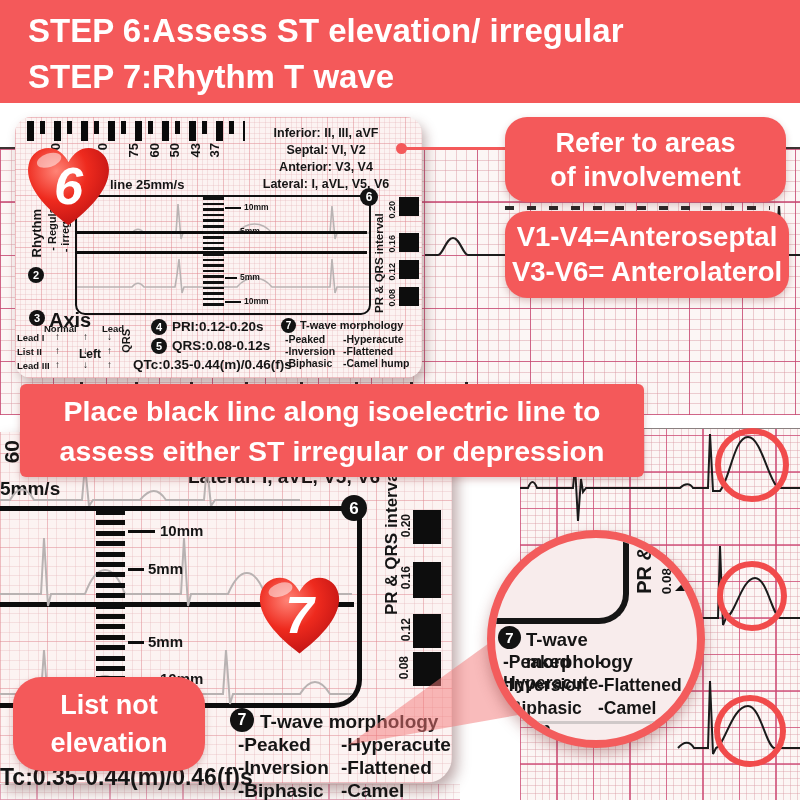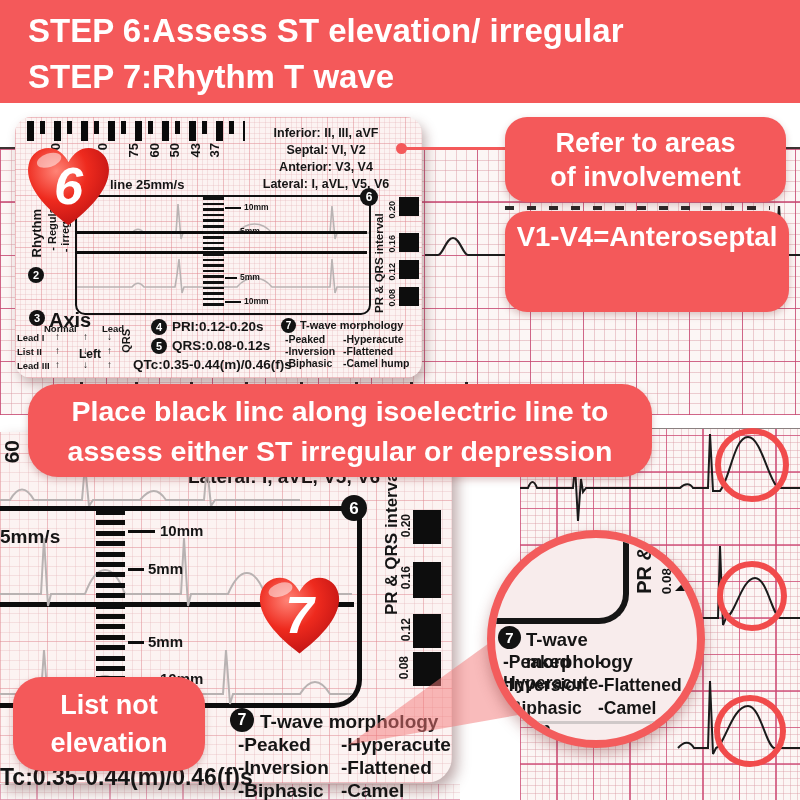--- a/index.html
+++ b/index.html
@@ -174,28 +174,29 @@
       <path d="M50,92 C18,68 5,46 9,29 C12,14 30,7 42,17 C47,21 50,27 50,27 C50,27 53,21 58,17 C70,7 88,14 91,29 C95,46 82,68 50,92 Z" fill="url(#hg6)"></path>
       <ellipse cx="30" cy="25" rx="13" ry="7" fill="#fff" opacity=".5" transform="rotate(-18 30 25)"></ellipse>
       <text x="50" y="70" text-anchor="middle" font-size="54" font-weight="bold" font-style="italic" fill="#ffffff">6</text>
     </svg>
   </div>
 
   <div class="abs coral rbox" style="left:505px;top:117px;width:281px;height:85px;z-index:5;font-size:27px;line-height:34px;padding-top:9px;box-sizing:border-box;">
     <div>Refer to areas</div>
     <div>of involvement</div>
   </div>
-  <div class="abs coral rbox" style="left:505px;top:211px;width:284px;height:101px;z-index:5;font-size:27.5px;line-height:35px;padding-top:8px;box-sizing:border-box;">
+  <div class="abs coral rbox" style="left:505px;top:211px;width:284px;height:87px;z-index:5;font-size:27.5px;line-height:35px;padding-top:8px;box-sizing:border-box;">
     <div>V1-V4=Anteroseptal</div>
+    <div>V3-V6= Anterolaterol</div>
   </div>
 
   <div class="abs cardbg-big" style="left:0;top:432px;width:452px;height:351px;border-radius:0 20px 26px 0;z-index:2;
               box-shadow:5px 7px 14px rgba(90,40,40,.4);">
     <span class="abs vt dark-txt" style="left:0;top:8px;font-size:21px;">60</span>
-    <span class="abs dark-txt" style="left:0;top:46px;font-size:19px;margin-top:48px;">5mm/s</span>
+    <span class="abs dark-txt" style="left:0;top:46px;font-size:19px;">5mm/s</span>
     <span class="abs dark-txt" style="left:188px;top:34px;font-size:19px;">Lateral: I, aVL, V5, V6</span>
 
     <svg class="abs" width="352" height="50" viewBox="0 0 352 50" style="left:0;top:28px;">
       <path d="M0,40 H10 C18,26 26,26 34,40 H78 L82,40 L85,5 L89,46 L93,40 H140 C150,28 158,28 166,40 H200 L204,40 L207,6 L211,46 L215,40 H300" fill="none" stroke="#b8b2b2" stroke-width="2"></path>
     </svg>
 
     <div class="abs blk" style="left:0;top:74px;width:352px;height:5px;"></div>
     <span class="badge" style="position:absolute;left:341px;top:63px;width:26px;height:26px;font-size:17px;z-index:2;">6</span>
     <div class="abs" style="left:-10px;top:79px;width:367px;height:192px;border-right:5px solid #0d0d0d;border-bottom:5px solid #0d0d0d;border-bottom-right-radius:28px;"></div>
     <div class="abs blk" style="left:0;top:170px;width:354px;height:5px;"></div>
@@ -247,21 +248,21 @@
     <span class="abs vt dark-txt" style="left:399px;top:82px;font-size:12px;">0.20</span>
     <span class="abs vt dark-txt" style="left:399px;top:134px;font-size:12px;">0.16</span>
     <span class="abs vt dark-txt" style="left:399px;top:186px;font-size:12px;">0.12</span>
     <span class="abs vt dark-txt" style="left:397px;top:224px;font-size:12px;">0.08</span>
     <div class="abs blk" style="left:413px;top:78px;width:28px;height:34px;"></div>
     <div class="abs blk" style="left:413px;top:130px;width:28px;height:36px;"></div>
     <div class="abs blk" style="left:413px;top:182px;width:28px;height:34px;"></div>
     <div class="abs blk" style="left:413px;top:220px;width:28px;height:34px;"></div>
   </div>
 
-  <div class="abs coral rbox" style="left:28px;top:384px;width:624px;height:93px;border-radius:30px;z-index:6;
+  <div class="abs coral rbox" style="left:20px;top:384px;width:624px;height:93px;border-radius:6px;z-index:6;
               font-size:28.5px;line-height:40px;padding-top:7px;box-sizing:border-box;">
     <div>Place black linc along isoelectric line to</div>
     <div>assess either ST irregular or depression</div>
   </div>
 
   <div class="abs coral rbox" style="left:13px;top:677px;width:192px;height:94px;border-radius:28px;z-index:5;
               font-size:27px;line-height:38px;padding-top:9px;box-sizing:border-box;">
     <div>List not</div>
     <div>elevation</div>
   </div>

